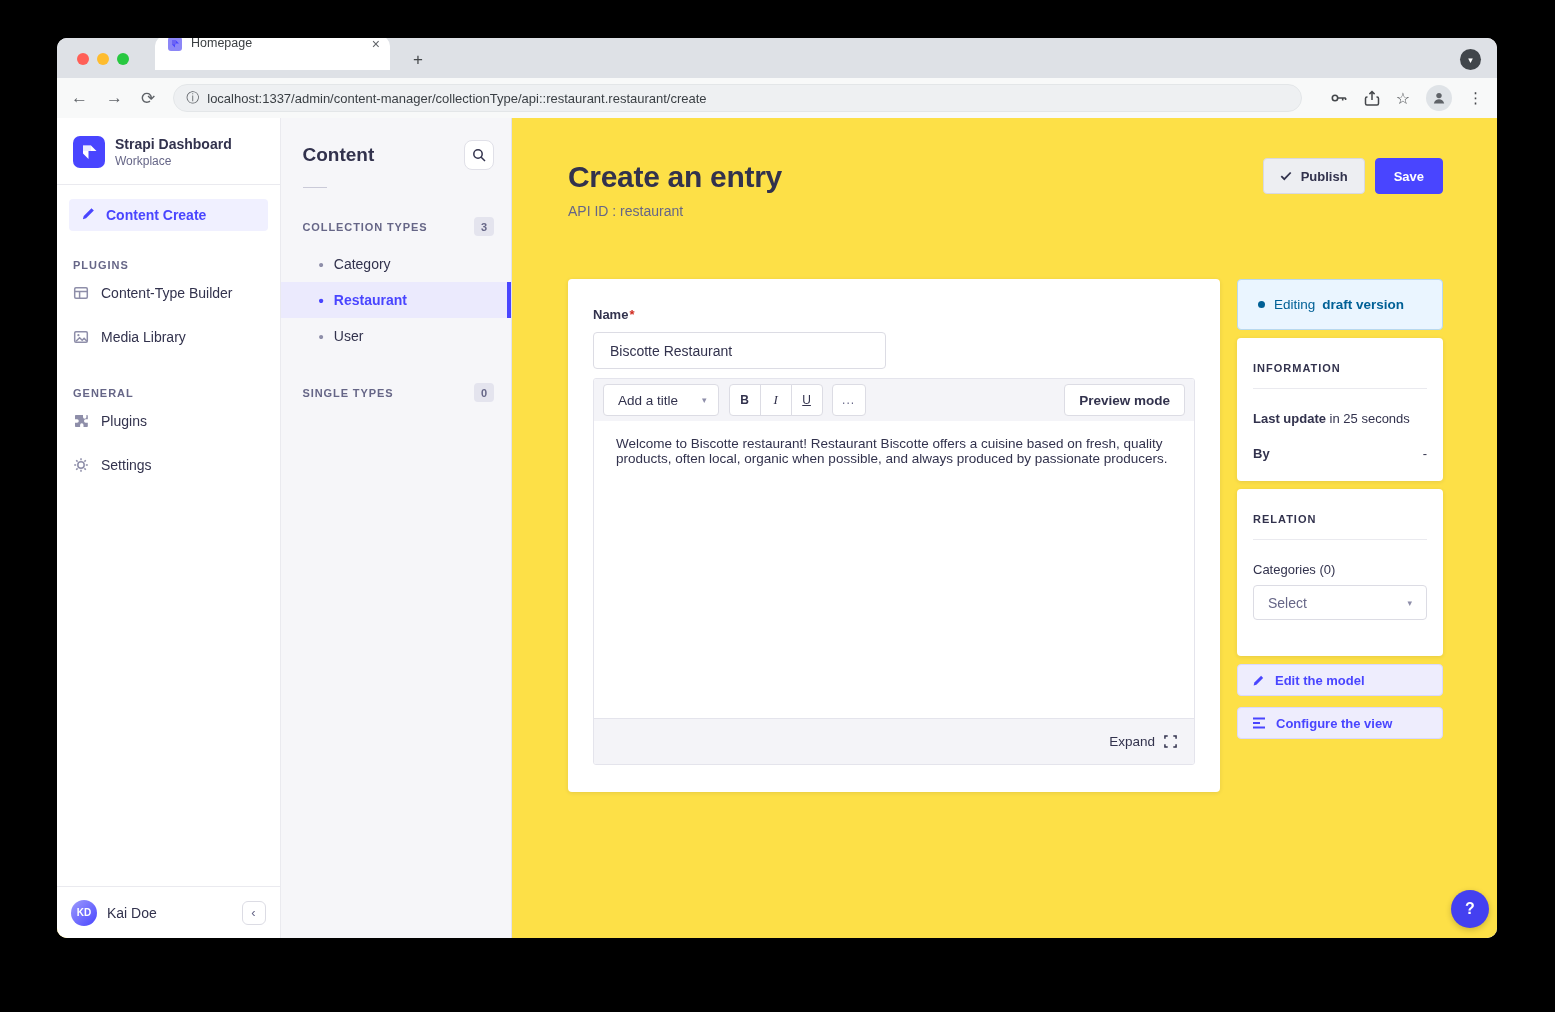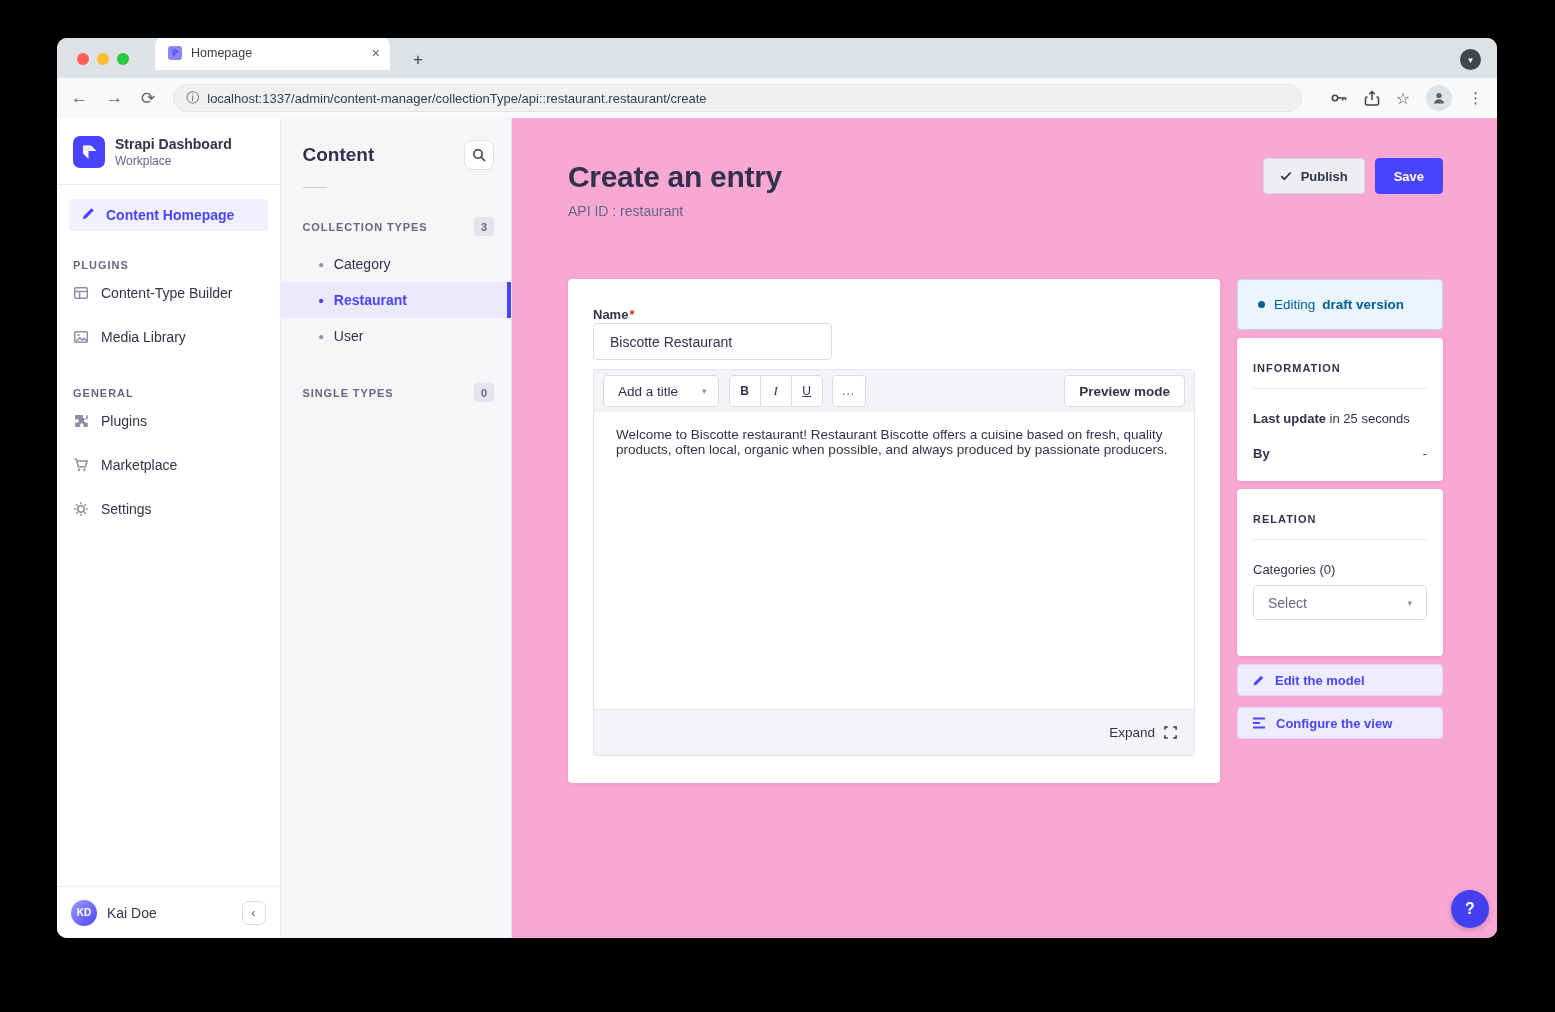--- a/index.html
+++ b/index.html
@@ -4,38 +4,38 @@
 <style>
   * { margin:0; padding:0; box-sizing:border-box; }
   html,body { width:1555px; height:1012px; background:#000; font-family:"Liberation Sans", sans-serif; }
   .window { position:absolute; left:57px; top:38px; width:1440px; height:900px; border-radius:10px; overflow:hidden; background:#fff; }
 
   
   .tabstrip { position:relative; height:40px; background:#dee1e6; }
   .lights { position:absolute; left:20px; top:15px; display:flex; gap:8px; }
   .light { width:12px; height:12px; border-radius:50%; }
   .light.red{background:#ff5f57;} .light.yellow{background:#febc2e;} .light.green{background:#28c840;}
-  .tab { position:absolute; left:98px; bottom:8px; width:235px; height:34px; background:#fff; border-radius:10px 10px 0 0; display:flex; align-items:center; padding:0 10px 0 12px; }
+  .tab { position:absolute; left:98px; bottom:8px; width:235px; height:34px; background:#fff; border-radius:10px 10px 0 0; display:flex; align-items:flex-start; padding:0 10px 0 12px; }
   .tab-favicon { width:16px; height:16px; margin-right:8px; }
   .tab-title { font-size:12.5px; color:#3c4043; flex:1; }
   .tab-close { font-size:14px; color:#5f6368; cursor:default; }
   .newtab { position:absolute; left:348px; bottom:5px; width:26px; height:26px; display:flex; align-items:center; justify-content:center; font-size:17px; color:#44474a; border-radius:50%; }
   .tabsearch { position:absolute; right:16px; top:11px; width:21px; height:21px; border-radius:50%; background:#41464b; color:#fff; font-size:9px; display:flex; align-items:center; justify-content:center; }
   .toolbar { height:40px; background:#f8f9f9; display:flex; align-items:center; padding:0 14px; }
   .nav-glyph { font-size:17px; color:#5f6368; margin-right:18px; }
   .omnibox { flex:1; height:28px; background:#eef0f2; border:1px solid #e3e6e8; border-radius:14px; display:flex; align-items:center; padding:0 12px; margin-right:12px; }
   .omni-info { font-size:13px; color:#5f6368; margin-right:8px; }
   .omni-url { font-size:13px; color:#3a3f44; white-space:nowrap; overflow:hidden; }
   .tb-icon { margin-left:16px; color:#44474b; display:flex; align-items:center; }
   .tb-icon.star { font-size:16px; }
   .chrome-avatar { width:26px; height:26px; border-radius:50%; background:#dfe3e7; display:flex; align-items:center; justify-content:center; margin-left:16px; }
   .menu-dots { font-size:15px; color:#44474b; margin-left:16px; letter-spacing:0; }
 
   
-  .app { position:relative; display:flex; height:820px; background:#f9a8d4; }
+  .app { position:relative; display:flex; height:820px; background:#fde047; }
 
   
   .nav { width:224px; background:#fff; border-right:1px solid #eaeaef; display:flex; flex-direction:column; }
   .brand { display:flex; align-items:center; gap:10px; padding:18px 16px 16px; border-bottom:1px solid #eaeaef; }
   .brand-logo { width:32px; height:32px; flex:none; }
   .brand-title { font-size:14px; font-weight:700; color:#32324d; }
   .brand-sub { font-size:12px; color:#666687; margin-top:2px; }
   .nav-active { margin:14px 12px 0; height:32px; border-radius:4px; background:#f0f0ff; color:#4945ff; display:flex; align-items:center; gap:10px; padding:0 12px; font-size:14px; font-weight:600; }
   .nav-section { margin-top:28px; }
   .nav-section-label { padding:0 16px; font-size:11px; font-weight:700; color:#666687; letter-spacing:1px; }
@@ -71,21 +71,21 @@
   .page-title { font-size:30px; font-weight:700; color:#32324d; letter-spacing:-0.3px; }
   .page-sub { font-size:14px; color:#666687; margin-top:9px; }
   .actions { position:absolute; right:0; top:-2px; display:flex; gap:10px; }
   .btn-publish { height:36px; padding:0 16px; background:#edeef2; border:1px solid #d8d8e2; border-radius:4px; display:flex; align-items:center; gap:9px; font-size:13px; font-weight:600; color:#32324d; }
   .btn-save { height:36px; padding:0 18px; background:#4945ff; border:1px solid #4945ff; border-radius:4px; display:flex; align-items:center; font-size:13px; font-weight:600; color:#fff; }
 
   .content-row { margin-top:60px; display:flex; gap:17px; align-items:flex-start; }
   .card { width:652px; background:#fff; border-radius:4px; box-shadow:0 1px 4px rgba(33,33,52,0.1); padding:28px 25px 27px; }
   .field-label { font-size:13px; font-weight:700; color:#32324d; }
   .req { color:#d02b20; margin-left:1px; }
-  .name-input { margin-top:1px; display:block; width:239px; height:37px; border:1px solid #dcdce4; border-radius:4px; padding:0 16px; font-size:14px; color:#32324d; font-family:"Liberation Sans",sans-serif; background:#fff; outline:none; }
+  .name-input { margin-top:10px; display:block; width:293px; height:37px; border:1px solid #dcdce4; border-radius:4px; padding:0 16px; font-size:14px; color:#32324d; font-family:"Liberation Sans",sans-serif; background:#fff; outline:none; }
   .desc-label { margin-top:33px; }
   .editor { margin-top:9px; border:1px solid #e4e4ec; border-radius:3px; overflow:hidden; }
   .ed-toolbar { height:42px; background:#f4f4f8; display:flex; align-items:center; padding:0 9px; }
   .title-select { height:32px; background:#fff; border:1px solid #dcdce4; border-radius:4px; display:flex; align-items:center; gap:24px; padding:0 11px 0 14px; font-size:13.5px; font-weight:500; color:#32324d; }
   .title-select .caret { font-size:9px; color:#8e8ea9; }
   .tbtn-group { display:flex; margin-left:10px; }
   .tbtn { width:32px; height:32px; background:#fff; border:1px solid #dcdce4; display:flex; align-items:center; justify-content:center; color:#32324d; }
   .tbtn + .tbtn { margin-left:-1px; }
   .tbtn.first { border-radius:4px 0 0 4px; }
   .tbtn.last { border-radius:0 4px 4px 0; }
@@ -191,21 +191,21 @@
           <div class="brand-sub">Workplace</div>
         </div>
       </div>
 
       <div class="nav-active">
         <span class="ic">
           <svg width="15" height="15" viewBox="0 0 16 16" fill="#4945ff">
               <path d="M2 14l.9-3.4L11.2 2.3l2.5 2.5L5.4 13.1 2 14z"></path>
             </svg>
         </span>
-        <span>Content Homepage</span>
+        <span>Content Create</span>
       </div>
 
       <div class="nav-section">
         <div class="nav-section-label">PLUGINS</div>
         <div class="nav-item">
           <span class="ic">
             <svg width="16" height="16" viewBox="0 0 16 16" fill="none" stroke="#8e8ea9" stroke-width="1.5">
                 <rect x="1.7" y="2.7" width="12.6" height="10.6" rx="1.2"></rect>
                 <path d="M1.7 6.4h12.6M6.6 6.4v6.9"></path>
               </svg>
@@ -226,30 +226,20 @@
 
       <div class="nav-section">
         <div class="nav-section-label">GENERAL</div>
         <div class="nav-item">
           <span class="ic">
             <svg width="16" height="16" viewBox="0 0 16 16" fill="#8e8ea9">
                 <path d="M6 2h4v2.1a1.7 1.7 0 0 0 3.4 0V2h.6a.8.8 0 0 1 .8.8v3.5h-2.1a1.7 1.7 0 0 0 0 3.4h2.1v3.5a.8.8 0 0 1-.8.8h-3.5v-2.1a1.7 1.7 0 0 0-3.4 0V14H2.8a.8.8 0 0 1-.8-.8V9.7h2.1a1.7 1.7 0 0 0 0-3.4H2V2.8a.8.8 0 0 1 .8-.8H6z"></path>
               </svg>
           </span>
           <span>Plugins</span>
-        </div>
-        <div class="nav-item">
-          <span class="ic">
-            <svg width="16" height="16" viewBox="0 0 16 16" fill="none" stroke="#8e8ea9" stroke-width="1.5">
-                <path d="M1.5 2.2h2l1.7 7.6h7.2l1.7-5.7H4.3"></path>
-                <circle cx="6" cy="12.8" r="1.2" fill="#8e8ea9" stroke="none"></circle>
-                <circle cx="11.4" cy="12.8" r="1.2" fill="#8e8ea9" stroke="none"></circle>
-              </svg>
-          </span>
-          <span>Marketplace</span>
         </div>
         <div class="nav-item">
           <span class="ic">
             <svg width="16" height="16" viewBox="0 0 16 16" fill="none" stroke="#8e8ea9" stroke-width="1.5">
                 <circle cx="8" cy="8" r="3.2"></circle>
                 <path d="M8 1.2v2M8 12.8v2M1.2 8h2M12.8 8h2M3.2 3.2l1.4 1.4M11.4 11.4l1.4 1.4M12.8 3.2l-1.4 1.4M4.6 11.4l-1.4 1.4"></path>
               </svg>
           </span>
           <span>Settings</span>
         </div>

